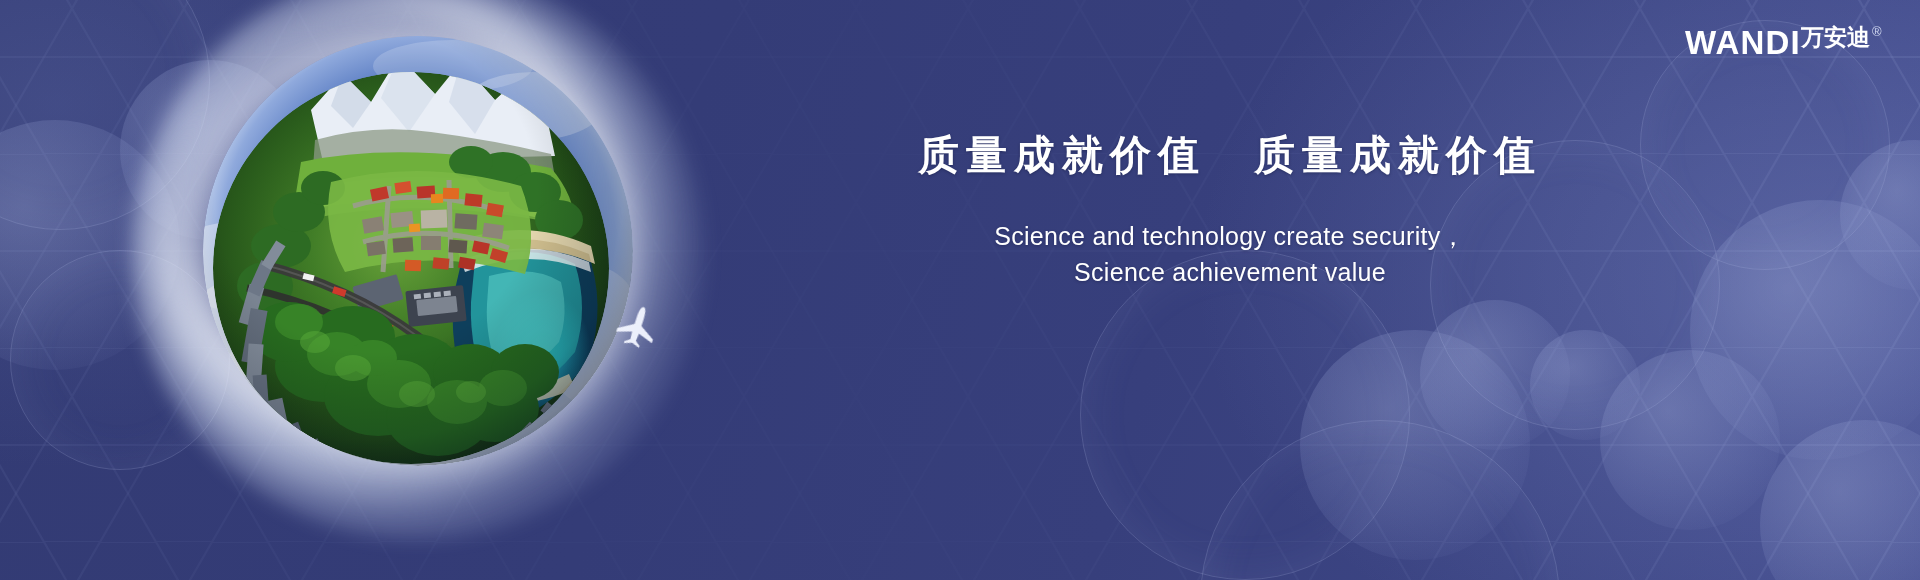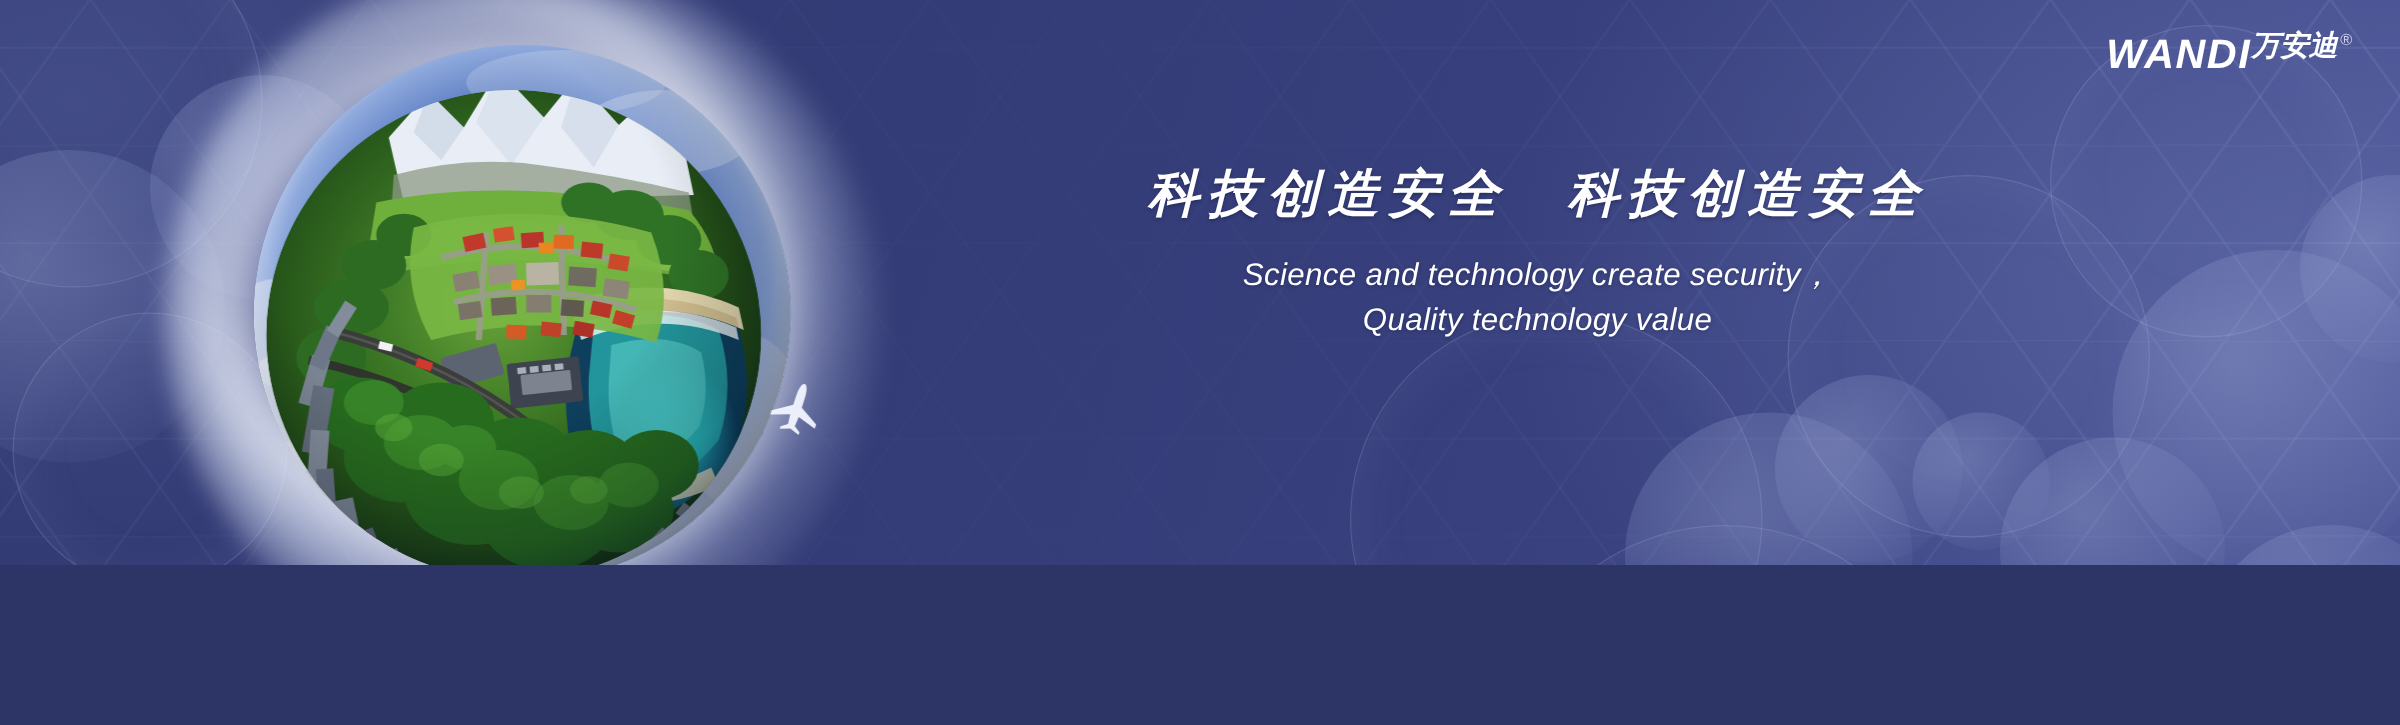--- a/index.html
+++ b/index.html
@@ -2,25 +2,24 @@
 <html><head>
 <meta charset="utf-8">
 <title>WANDI Banner</title>
 <style>
   * { margin:0; padding:0; box-sizing:border-box; }
   html,body { background:#2d3566; }
 
   .banner{
     position:relative;
     width:1920px;
-    height:452px;
+    height:580px;
     overflow:hidden;
     font-family:"Liberation Sans","DejaVu Sans",sans-serif;
     background:#0369a1;
-    font-style:italic;
   }
 
   
   .bg-base{
     position:absolute; inset:0;
     background:
       radial-gradient(ellipse 900px 620px at 96% 48%, rgba(124,137,196,0.42) 0%, rgba(124,137,196,0.16) 45%, rgba(124,137,196,0) 72%),
       radial-gradient(ellipse 700px 520px at 3% 18%, rgba(110,124,186,0.26) 0%, rgba(110,124,186,0) 70%),
       linear-gradient(105deg,#333b74 0%,#343c77 35%,#373f7c 60%,#3c4584 80%,#414a8c 100%);
   }
@@ -130,21 +129,21 @@
   .slogan-cn{
     font-size:41px;
     font-weight:bold;
     letter-spacing:7px;
     line-height:1.25;
     font-family:"DejaVu Sans","Liberation Sans",sans-serif;
     text-shadow:0 1px 3px rgba(20,26,62,0.45);
     white-space:pre;
   }
   .slogan-en{
-    margin-top:22px;
+    margin-top:38px;
     font-size:25px;
     font-weight:500;
     line-height:1.42;
     letter-spacing:0.3px;
     text-shadow:0 1px 3px rgba(20,26,62,0.4);
   }
   .slogan-en div{ white-space:pre; }
 </style>
 </head>
 <body>
@@ -407,20 +406,20 @@
     </svg>
   </div>
 
   <div class="logo">
     <span class="logo-latin">WANDI</span>
     <span class="logo-cn">万安迪</span>
     <span class="logo-r">®</span>
   </div>
 
   <div class="slogan">
-    <div class="slogan-cn">科技创造安全　科技创造安全</div>
+    <div class="slogan-cn">质量成就价值　质量成就价值</div>
     <div class="slogan-en">
       <div>Science and technology create security，</div>
-      <div>Quality technology value</div>
+      <div>Science achievement value</div>
     </div>
   </div>
 
 </div>
 
 </body></html>

